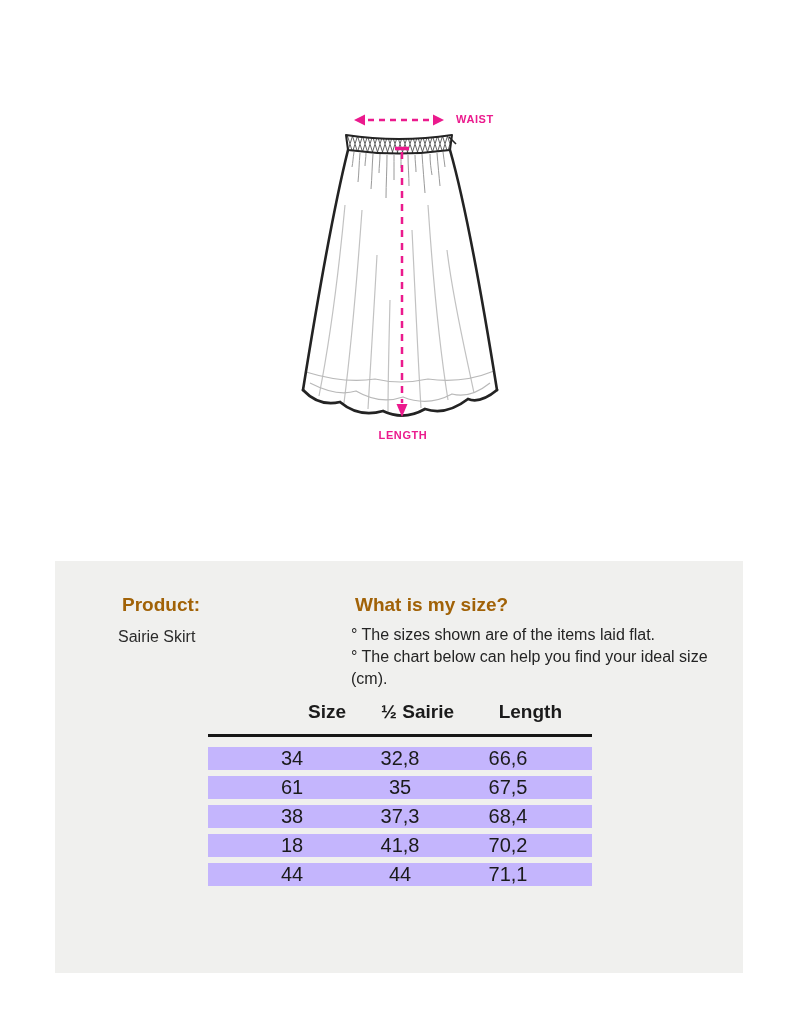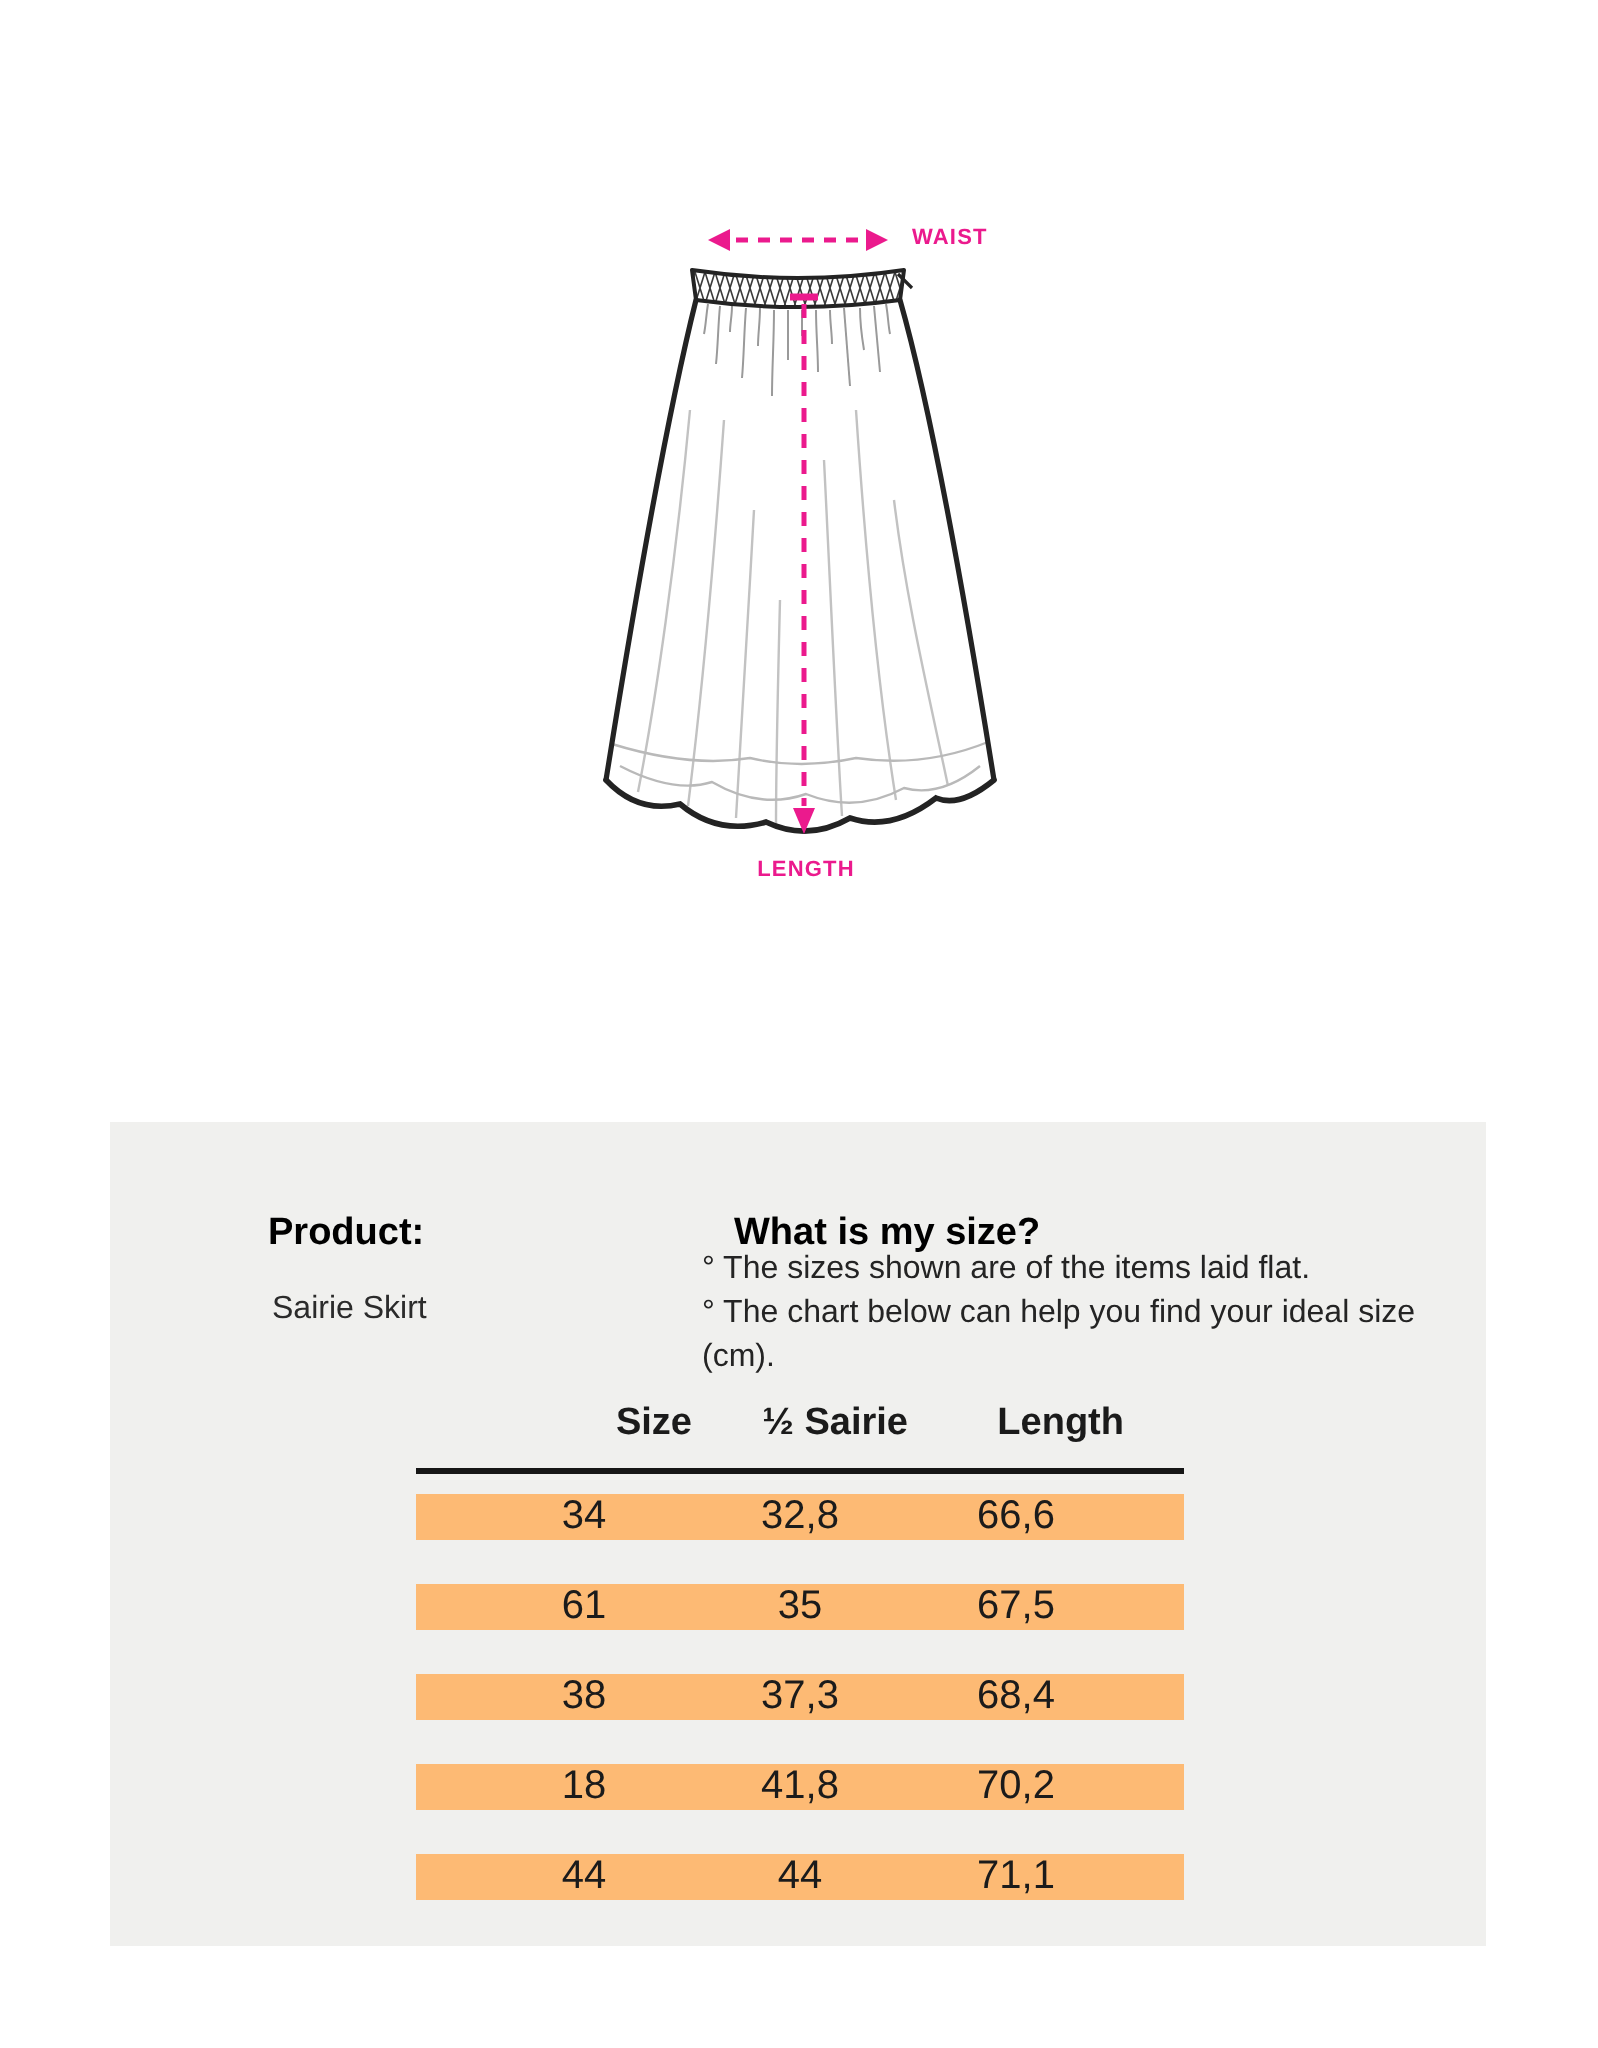--- a/index.html
+++ b/index.html
@@ -16,35 +16,35 @@
   .illustration svg{position:absolute;left:0;top:0;}
   .measure-label{
     position:absolute;color:var(--accent);font-weight:bold;
     font-size:11px;letter-spacing:.6px;line-height:1;
   }
   .waist-label{left:456px;top:114px;text-align:right;}
   .length-label{left:403px;top:430px;transform:translateX(-50%);}
 
   
   .panel{position:absolute;left:55px;top:561px;width:688px;height:412px;background:var(--panel);}
-  .panel h3{margin:16px;font-size:19px;font-weight:bold;color:#000000;}
+  .panel h3{margin:4px;font-size:19px;font-weight:bold;color:#a16207;}
   .product-label{position:absolute;left:63px;top:29px;}
-  .product-name{position:absolute;left:63px;top:67px;margin:18px;font-size:16px;color:#2b2b2b;}
+  .product-name{position:absolute;left:63px;top:67px;margin:0;font-size:16px;color:#2b2b2b;}
   .size-heading{position:absolute;left:296px;top:29px;}
   .notes{position:absolute;left:296px;top:63px;margin:0;padding:0;list-style:none;
          font-size:16px;line-height:22px;color:#242424;}
 
   
   .size-table{position:absolute;left:153px;top:140px;width:384px;}
   .thead{display:grid;grid-template-columns:1fr 1fr 1fr;padding:0 30px 11px 30px;
          border-bottom:3px solid #161616;font-weight:bold;font-size:19px;}
   .thead span{text-align:right;}
   .tbody{margin-top:10px;}
-  .trow{display:grid;grid-template-columns:1fr 1fr 1fr;padding:0 30px;background:#fdba74;
-        height:23px;align-items:center;margin-bottom:22px;font-size:20px;}
+  .trow{display:grid;grid-template-columns:1fr 1fr 1fr;padding:0 30px;background:#c4b5fd;
+        height:23px;align-items:center;margin-bottom:6px;font-size:20px;}
   .trow span{text-align:center;line-height:23px;}
 </style>
 </head>
 <body>
 
 <div class="page">
 
   <div class="illustration">
     <svg width="799" height="470" viewBox="0 0 799 470">
       <defs>

